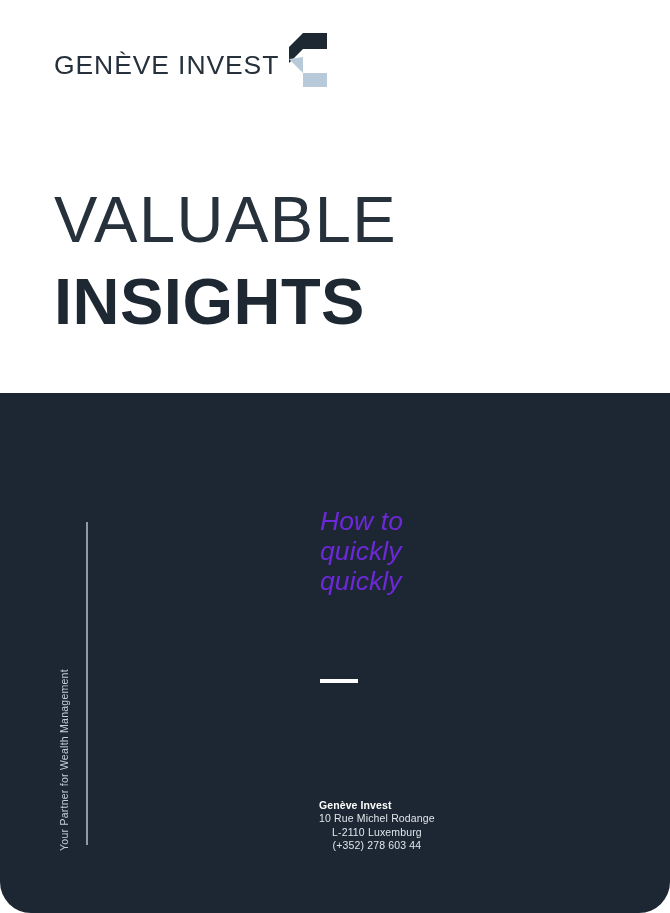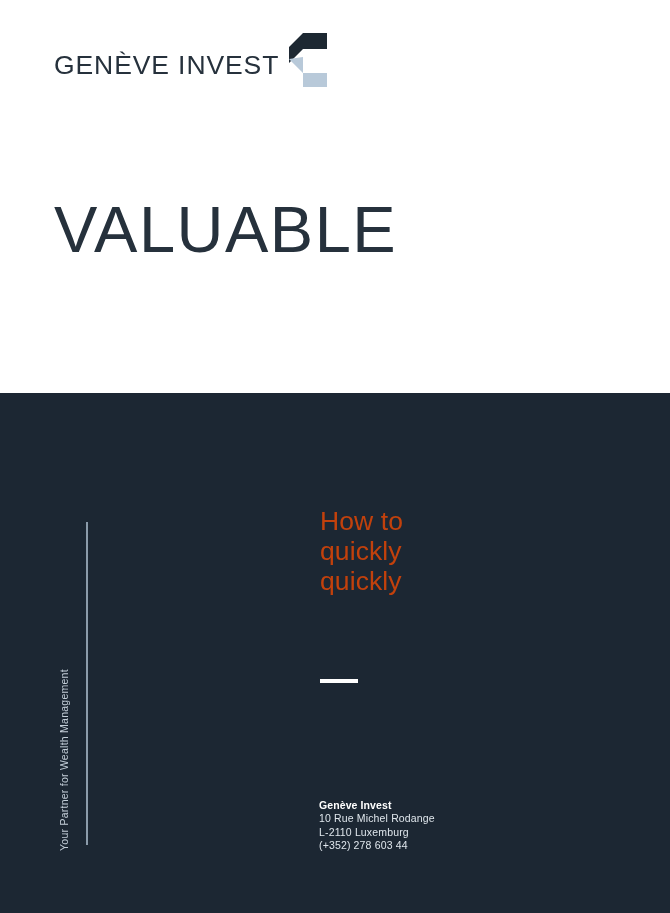--- a/index.html
+++ b/index.html
@@ -15,20 +15,21 @@
     position: relative;
   }
 
   
   .page {
     position: relative;
     width: 670px;
     height: 913px;
     background: #ffffff;
     overflow: hidden;
+    border-radius: 31px;
   }
 
   
   .top-band {
     position: absolute;
     left: 0;
     top: 0;
     width: 670px;
     height: 393px;
     background: #ffffff;
@@ -61,21 +62,21 @@
     margin-top: -7px;
   }
   .logo-mark svg {
     display: block;
   }
 
   
   .title-block {
     position: absolute;
     left: 54px;
-    top: 196px;
+    top: 186px;
   }
   .title-line-1 {
     font-size: 65px;
     font-weight: 300;
     letter-spacing: 1.5px;
     color: #26313c;
     line-height: 68px;
     white-space: nowrap;
     font-family: "Liberation Sans", sans-serif;
   }
@@ -127,22 +128,23 @@
 
   
   .headline {
     position: absolute;
     left: 320px;
     top: 506px;
     width: 240px;
     font-size: 26.5px;
     font-weight: 300;
     line-height: 30px;
-    color: #c2410c;
+    color: #6d28d9;
     letter-spacing: 0.1px;
+    font-style: italic;
   }
   .headline-word {
     display: block;
   }
 
   .headline-rule {
     position: absolute;
     left: 320px;
     top: 679px;
     width: 38px;
@@ -163,20 +165,21 @@
   .address-company {
     font-weight: 700;
     color: #ffffff;
     font-size: 10.5px;
     line-height: 14px;
     letter-spacing: 0.1px;
   }
   .address-line {
     display: block;
     font-weight: 400;
+    text-align: center;
   }
 </style>
 </head>
 <body>
 
 <div class="page">
 
   <div class="top-band"></div>
 
   <div class="logo">
@@ -186,20 +189,21 @@
 
         <polygon points="38,0 14,0 0,14 0,30 14,16 38,16" fill="#1d2832" transform="translate(3,2) rotate(0)"></polygon>
 
         <polygon points="0,26 14,40 14,56 38,56 38,40 14,40 14,24" fill="#b8c9d9" transform="translate(3,2)"></polygon>
       </svg>
     </div>
   </div>
 
   <div class="title-block">
     <div class="title-line-1">VALUABLE</div>
+    <div class="title-line-2">INSIGHTS</div>
   </div>
 
   <div class="dark-band"></div>
 
   <div class="v-rule"></div>
 
   <div class="v-tagline">Your Partner for Wealth Management</div>
 
   <div class="headline">
     <span class="headline-word">How to</span>

